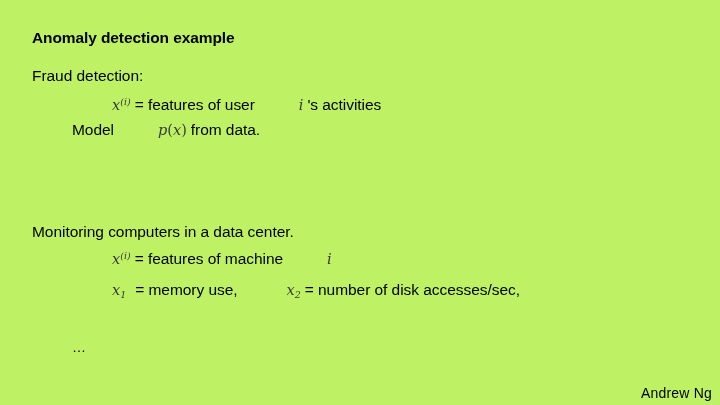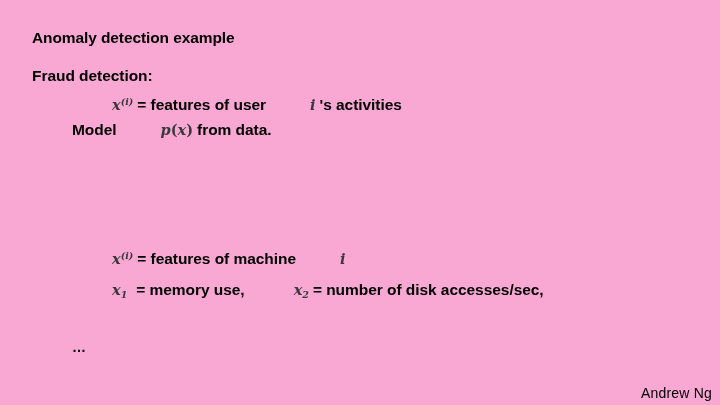--- a/index.html
+++ b/index.html
@@ -13,41 +13,41 @@
     position: relative;
     overflow: hidden;
     font-family: "Liberation Sans", sans-serif;
     color: #000000;
     -webkit-font-smoothing: antialiased;
   }
 
   .slide {
     position: absolute;
     inset: 0;
-    background: #f9a8d4;
+    background: #bef264;
   }
 
   
   .slide-title {
     position: absolute;
     left: 32px;
     top: 29px;
     font-size: 15.5px;
     font-weight: bold;
     letter-spacing: -0.1px;
     line-height: 18px;
     white-space: nowrap;
   }
 
   
   .body-line {
     position: absolute;
     left: 32px;
     font-size: 15.5px;
-    font-weight: bold;
+    font-weight: normal;
     line-height: 19px;
     white-space: nowrap;
     letter-spacing: -0.05px;
   }
   .body-line.indent {
     left: 72px;
   }
 
   
   .l-fraud       { top: 66px; }
@@ -121,20 +121,21 @@
   <div class="body-line indent l-xi-user">
     <span class="math"><span>x</span><span class="sup">(i)</span></span><span class="sp-s"></span><span>= features of user</span><span class="sp-s"></span><span class="math"><span>i</span></span><span class="sp-s"></span><span>'s activities</span>
   </div>
 
   <div class="body-line indent l-model">
     <span>Model</span><span class="sp-s"></span><span class="math"><span>p</span><span class="paren">(</span><span>x</span><span class="paren">)</span></span><span class="sp-s"></span><span>from data.</span>
   </div>
 
 
 
+  <div class="body-line l-monitoring">Monitoring computers in a data center.</div>
 
   <div class="body-line indent l-xi-machine">
     <span class="math"><span>x</span><span class="sup">(i)</span></span><span class="sp-s"></span><span>= features of machine</span><span class="sp-s"></span><span class="math"><span>i</span></span>
   </div>
 
   <div class="body-line indent l-x1x2">
     <span class="math"><span>x</span><span class="sub">1</span></span><span class="sp-m"></span><span>= memory use,</span><span class="sp-m"></span><span class="math"><span>x</span><span class="sub">2</span></span><span class="sp-s"></span><span>= number of disk accesses/sec,</span>
   </div>
 
 

